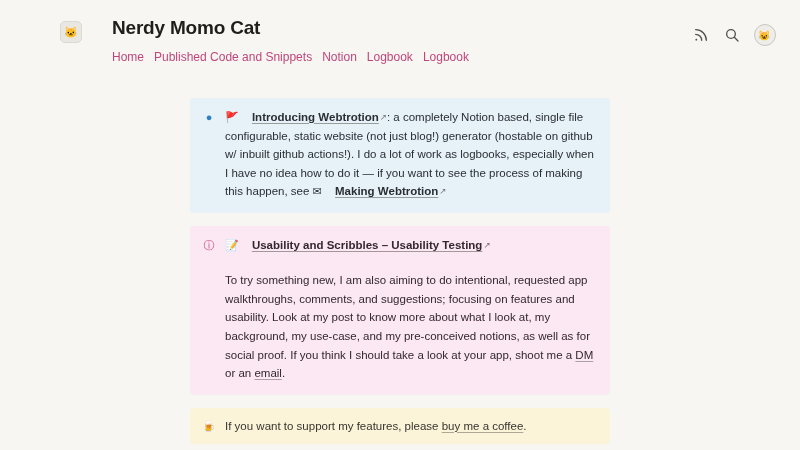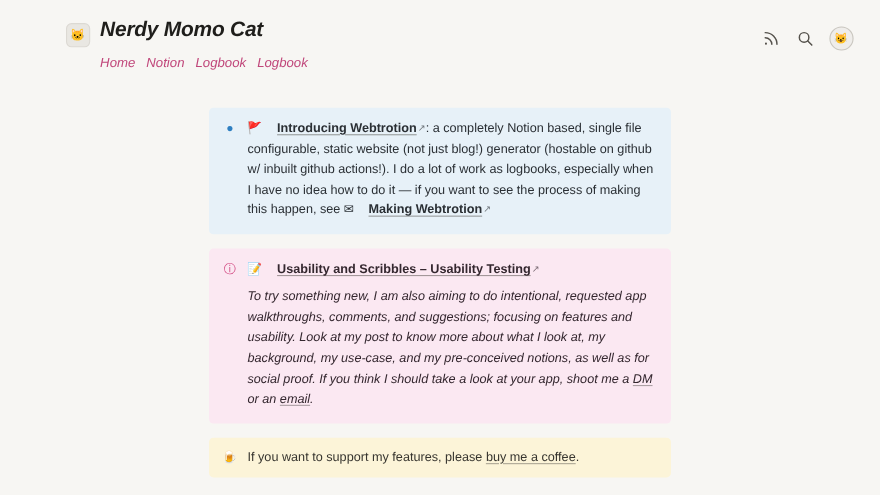--- a/index.html
+++ b/index.html
@@ -36,23 +36,22 @@
     display: flex;
     align-items: center;
     justify-content: center;
     font-size: 11px;
     line-height: 1;
     color: #6b6860;
     margin-top: 5px;
     flex: 0 0 auto;
   }
   .title-block {
-    margin-left: 9px;
+    margin-left: 30px;
     flex: 1 1 auto;
-    font-style: italic;
   }
   .site-title {
     font-size: 19px;
     font-weight: bold;
     color: #1f1e1b;
     letter-spacing: -0.2px;
     margin: 0;
     line-height: 1.3;
   }
   .nav {
@@ -169,20 +168,21 @@
   <div class="header">
 
     <div class="logo">
       <span>🐱</span>
     </div>
 
     <div class="title-block">
       <div class="site-title">Nerdy Momo Cat</div>
       <div class="nav">
         <a href="#">Home</a>
+        <a href="#">Published Code and Snippets</a>
         <a href="#">Notion</a>
         <a href="#">Logbook</a>
         <a href="#">Logbook</a>
       </div>
     </div>
 
     <div class="header-icons">
       <div class="icon-btn">
         <svg viewBox="0 0 24 24" width="16" height="16" fill="none" stroke="currentColor" stroke-width="2" stroke-linecap="round">
           <path d="M4 11a9 9 0 0 1 9 9"></path>
@@ -214,21 +214,21 @@
       </div>
     </div>
 
     <div class="callout cal-pink">
       <div class="cico">ⓘ</div>
       <div class="cbody">
         <div>
           <span class="emoji">📝</span>
           <a href="#" class="ilink">Usability and Scribbles – Usability Testing</a><span class="ext">↗</span>
         </div>
-        <div style="margin-top:6px;font-style:italic;">
+        <div style="margin-top:16px;">
           <span>To try something new, I am also aiming to do intentional, requested app walkthroughs, comments, and suggestions; focusing on features and usability. Look at my post to know more about what I look at, my background, my use-case, and my pre-conceived notions, as well as for social proof. If you think I should take a look at your app, shoot me a</span>
           <a href="#" class="ilink-plain">DM</a>
           <span>or an</span>
           <a href="#" class="ilink-plain">email</a><span>.</span>
         </div>
       </div>
     </div>
 
     <div class="callout cal-yellow">
       <div class="cico">🍺</div>

